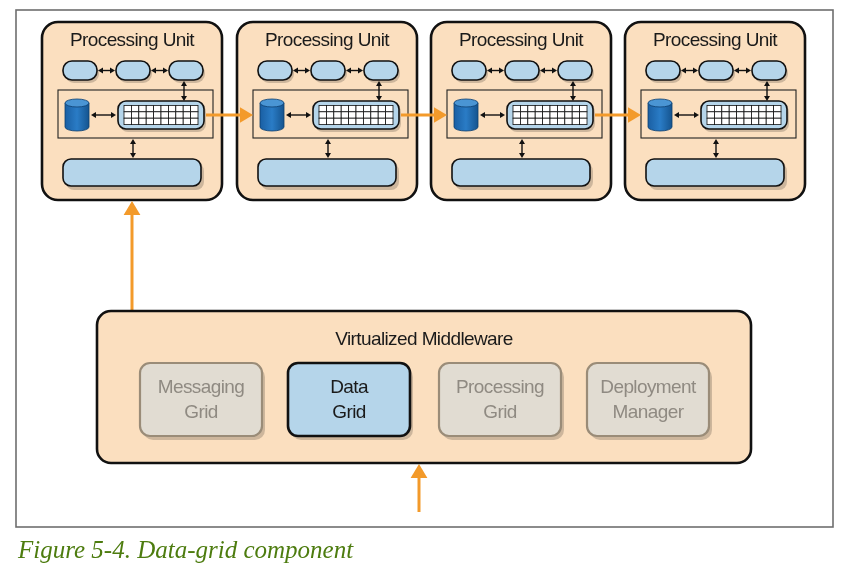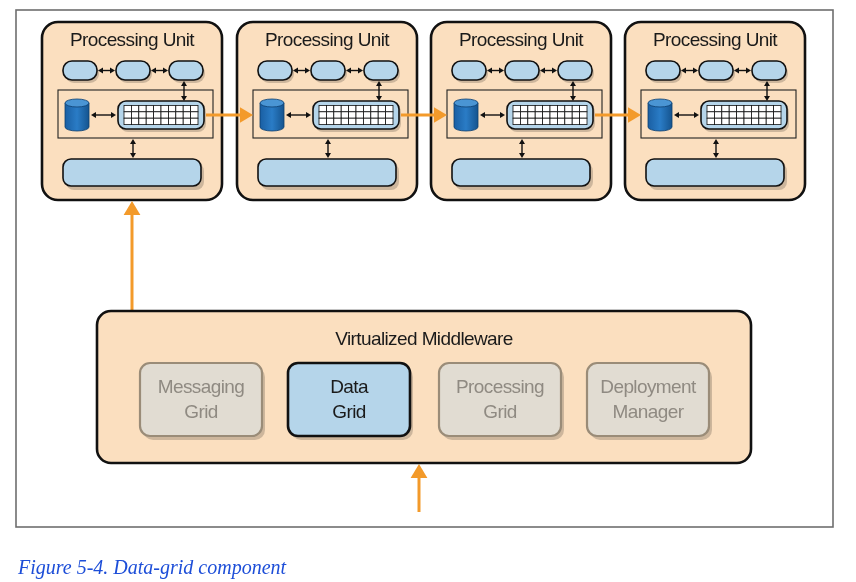--- a/index.html
+++ b/index.html
@@ -16,21 +16,21 @@
   .dark-arrow { stroke: #111; stroke-width: 1.4; fill: none; }
   .dark-head { fill: #111; }
   .orange-line { stroke: #f39a2a; stroke-width: 3; fill: none; }
   .orange-head { fill: #f39a2a; }
   .mw-box { fill: #fbdfbf; stroke: #111; stroke-width: 2.6; }
   .mw-title { font-family: "Liberation Sans", sans-serif; font-size: 19px; fill: #1a1a1a; letter-spacing: -0.6px; }
   .mw-item { fill: #e1dcd2; stroke: #9a8c78; stroke-width: 2.2; }
   .mw-item.active { fill: #b5d5ea; stroke: #111; stroke-width: 2.6; }
   .mw-label { font-family: "Liberation Sans", sans-serif; font-size: 19px; fill: #8f8a82; letter-spacing: -0.6px; }
   .mw-label.active { fill: #1a1a1a; }
-  .caption { position: absolute; left: 18px; top: 556px; font-family: "Liberation Serif", serif; font-style: italic; font-size: 20px; color: #1d4ed8; }
+  .caption { position: absolute; left: 18px; top: 536px; font-family: "Liberation Serif", serif; font-style: italic; font-size: 25px; color: #4d7c0f; }
   .shadow { fill: #000; opacity: 0.18; }
 </style>
 </head>
 <body>
 
 <svg id="diagram" width="856" height="582" xmlns="http://www.w3.org/2000/svg">
   <defs>
     <linearGradient id="cylGrad" x1="0" y1="0" x2="1" y2="0">
       <stop offset="0" stop-color="#1a5fa3"></stop>
       <stop offset="0.5" stop-color="#2a7cc6"></stop>

